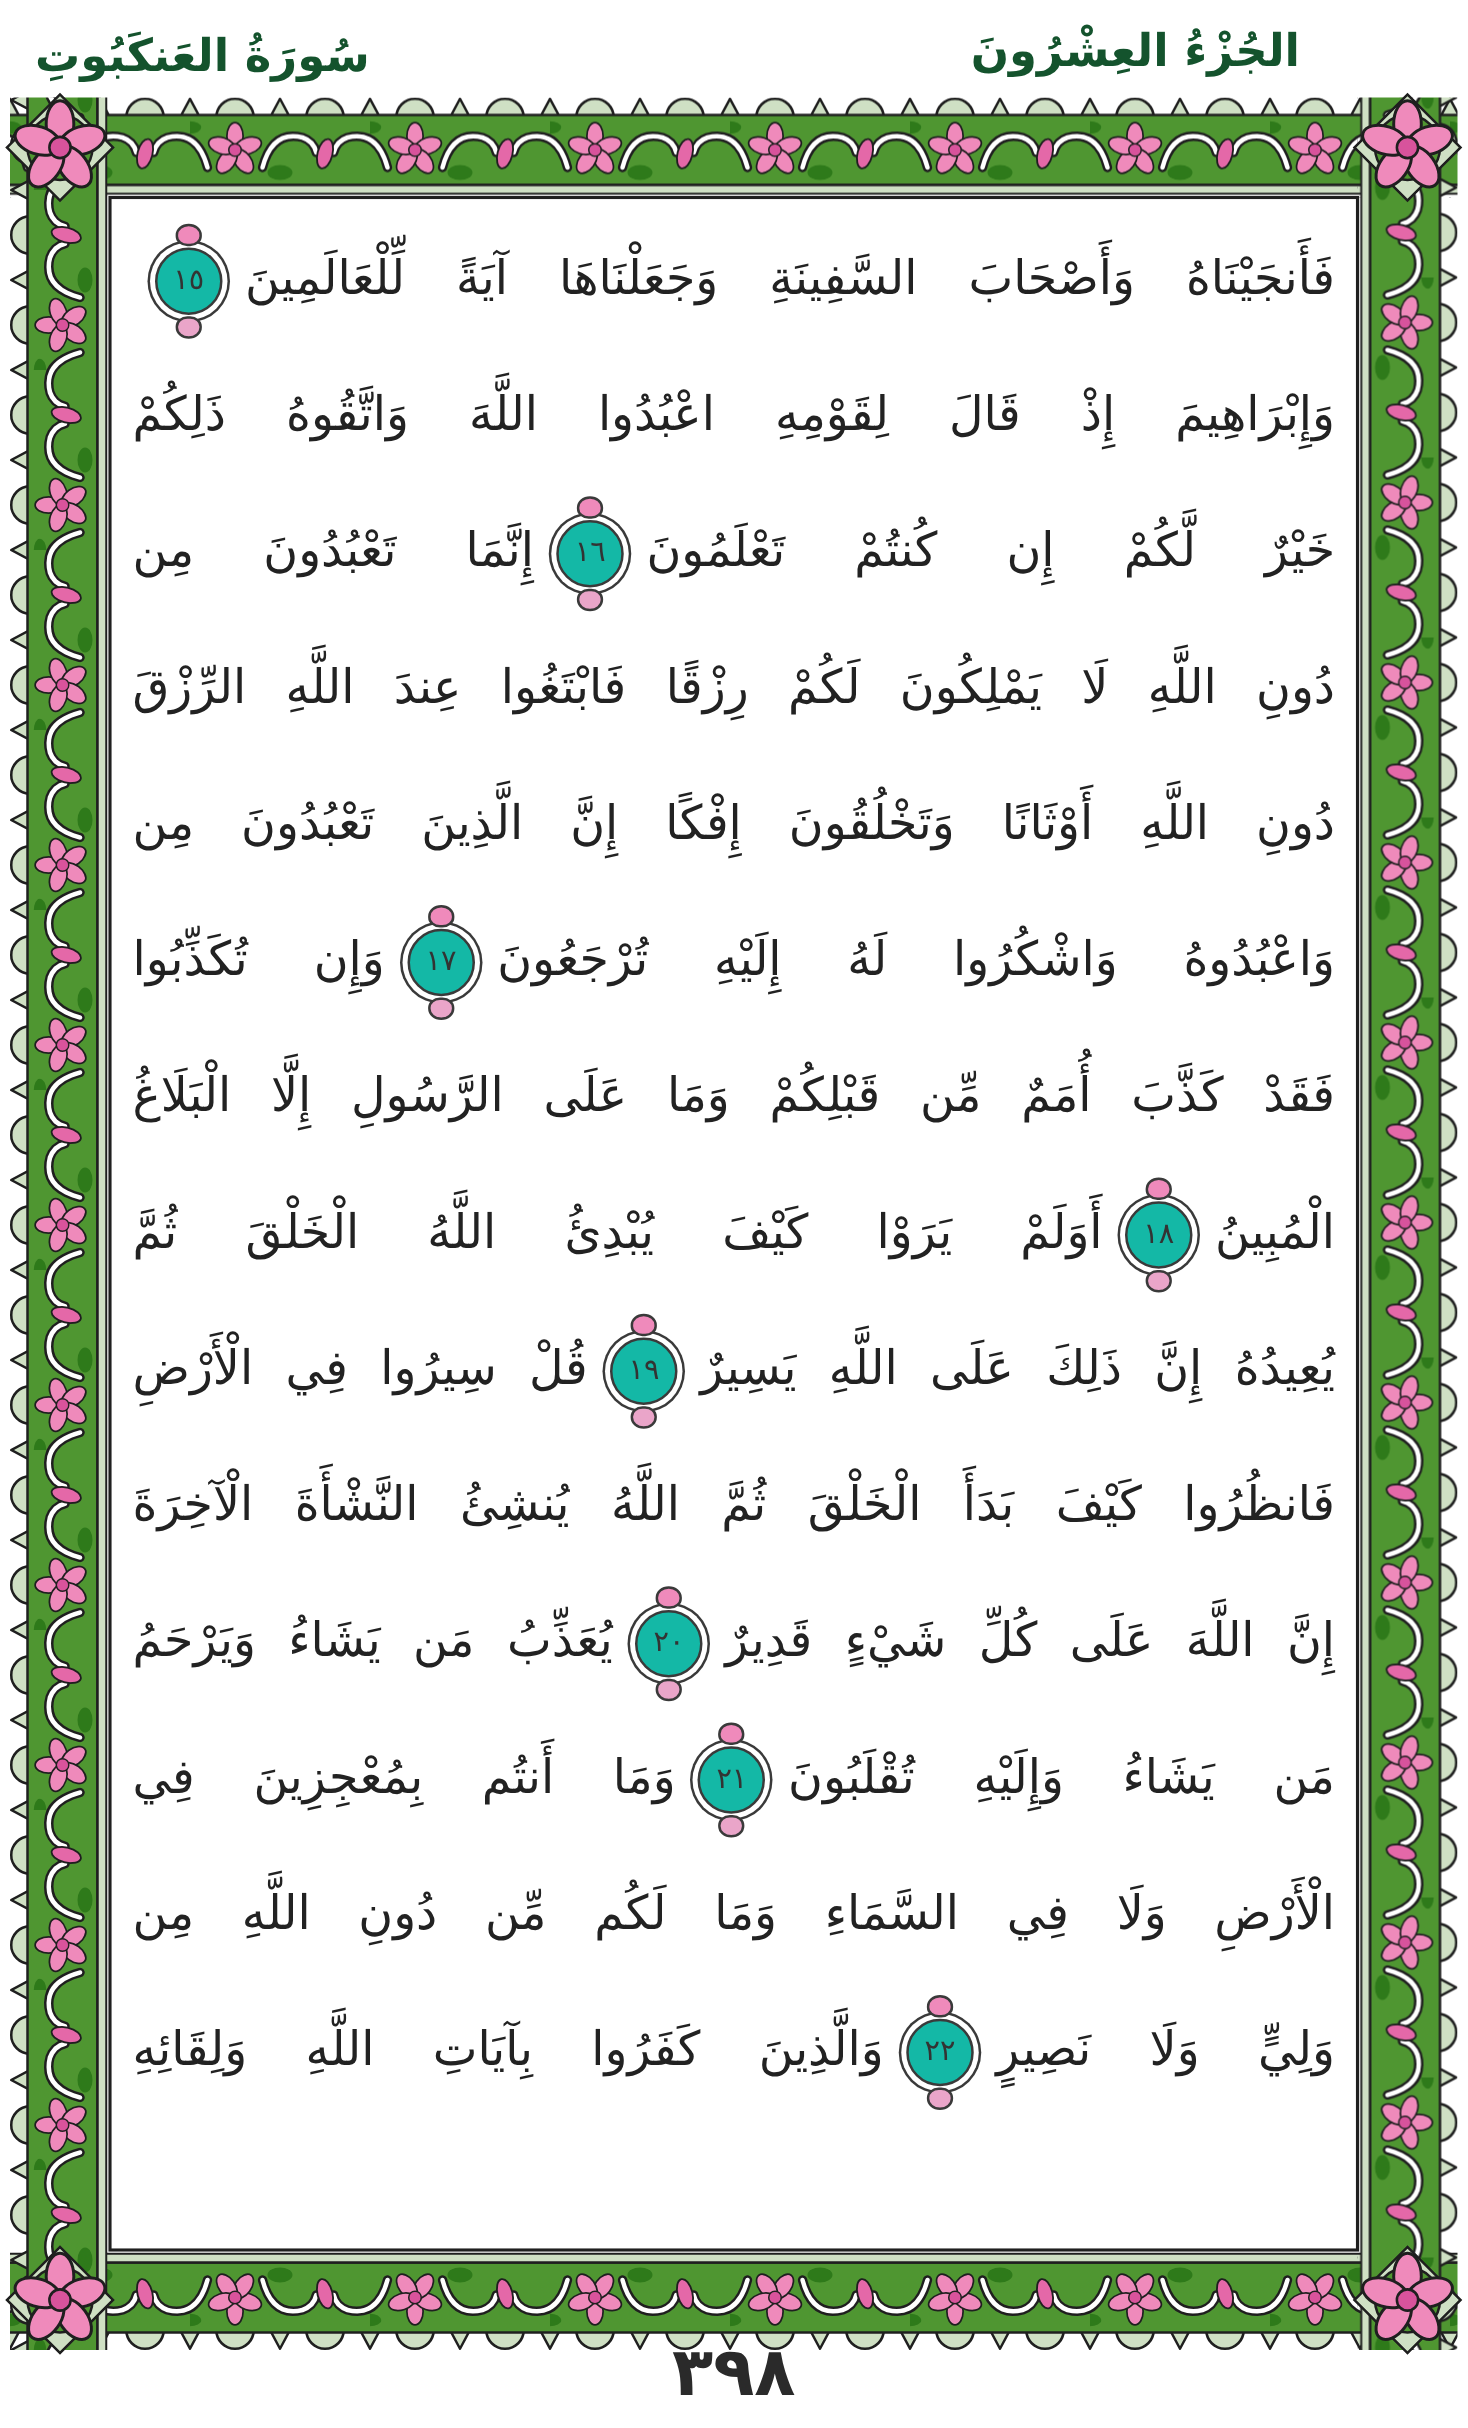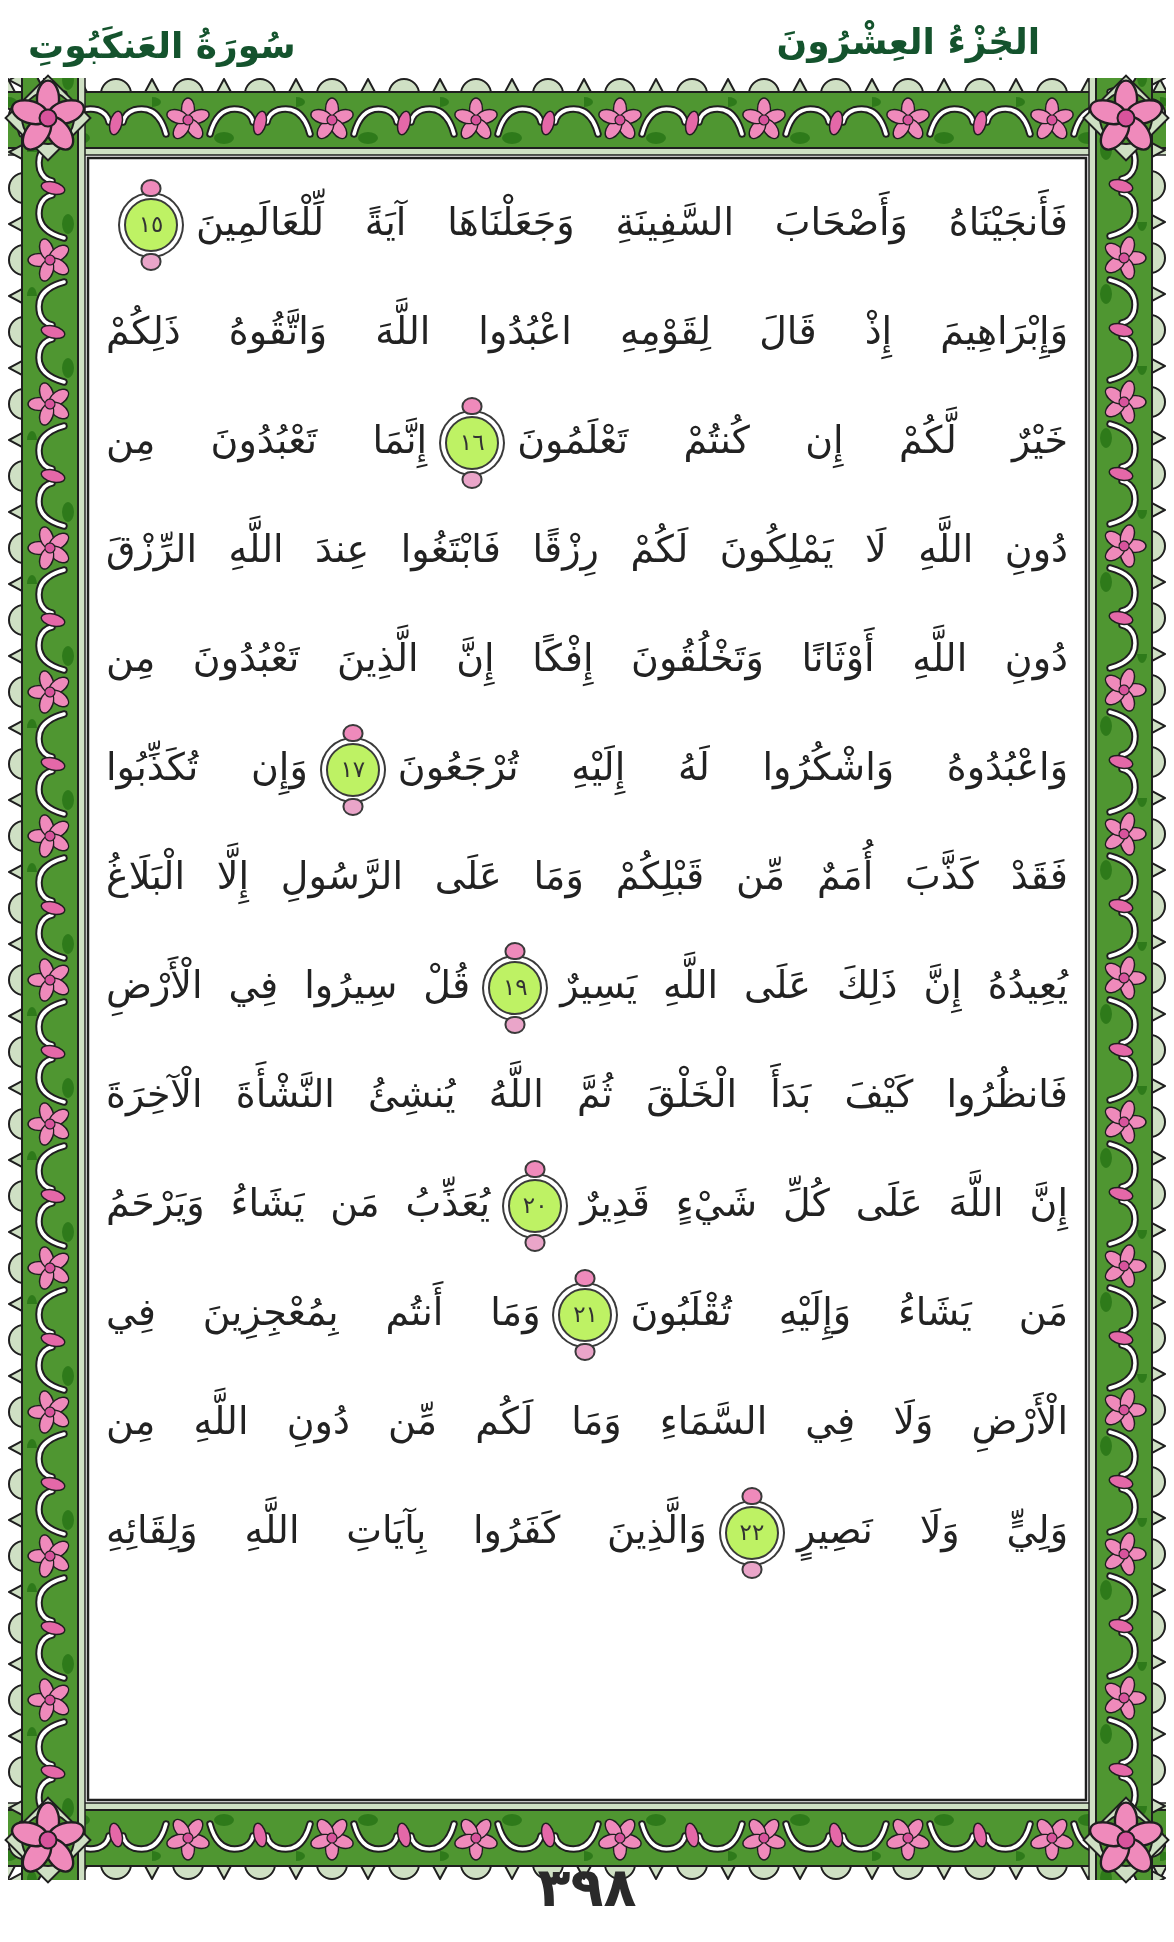--- a/index.html
+++ b/index.html
@@ -23,38 +23,38 @@
   }
   .line{
     display:block;height:109px;line-height:109px;
     text-align:justify;text-align-last:justify;
     font-size:38px;color:#222;white-space:normal;
     font-weight:500;
   }
   .seg{display:inline;}
   .marker{
     display:inline-block;width:50px;height:50px;line-height:48px;
-    border-radius:50%;background:#bef264;border:2px solid #3a3a3a;
+    border-radius:50%;background:#14b8a6;border:2px solid #3a3a3a;
     box-shadow:0 0 0 4px #ffffff,0 0 0 6px #3a3a3a;
     text-align:center;font-size:23px;color:#333;position:relative;
     vertical-align:middle;margin:0 18px;text-align-last:center;
   }
   .marker::before{
     content:"";position:absolute;top:-21px;left:50%;transform:translateX(-50%);
     width:17px;height:14px;background:#ef8abb;border:2px solid #3a3a3a;
     border-radius:50% 50% 45% 45%;
   }
   .marker::after{
     content:"";position:absolute;bottom:-21px;left:50%;transform:translateX(-50%);
     width:17px;height:14px;background:#eaa5c9;border:2px solid #3a3a3a;
     border-radius:45% 45% 50% 50%;
   }
   
   .pagenum{
-    position:absolute;left:0;right:0;bottom:16px;height:70px;
+    position:absolute;left:0;right:0;bottom:6px;height:70px;
     text-align:center;font-size:54px;color:#2a2a2a;font-weight:bold;
   }
 </style>
 </head>
 <body>
 
 <div class="hdr right">الجُزْءُ العِشْرُونَ</div>
 <div class="hdr left">سُورَةُ العَنكَبُوتِ</div>
 
 <svg class="border-svg" width="1174" height="1942" viewBox="0 0 1174 1942" xmlns="http://www.w3.org/2000/svg">
@@ -136,20 +136,21 @@
 </svg>
 
 <div class="text-area">
     <div class="line"><span class="seg">فَأَنجَيْنَاهُ وَأَصْحَابَ السَّفِينَةِ وَجَعَلْنَاهَا آيَةً لِّلْعَالَمِينَ</span><span class="marker">١٥</span></div>
     <div class="line"><span class="seg">وَإِبْرَاهِيمَ إِذْ قَالَ لِقَوْمِهِ اعْبُدُوا اللَّهَ وَاتَّقُوهُ ذَلِكُمْ</span></div>
     <div class="line"><span class="seg">خَيْرٌ لَّكُمْ إِن كُنتُمْ تَعْلَمُونَ</span><span class="marker">١٦</span><span class="seg">إِنَّمَا تَعْبُدُونَ مِن</span></div>
     <div class="line"><span class="seg">دُونِ اللَّهِ لَا يَمْلِكُونَ لَكُمْ رِزْقًا فَابْتَغُوا عِندَ اللَّهِ الرِّزْقَ</span></div>
     <div class="line"><span class="seg">دُونِ اللَّهِ أَوْثَانًا وَتَخْلُقُونَ إِفْكًا إِنَّ الَّذِينَ تَعْبُدُونَ مِن</span></div>
     <div class="line"><span class="seg">وَاعْبُدُوهُ وَاشْكُرُوا لَهُ إِلَيْهِ تُرْجَعُونَ</span><span class="marker">١٧</span><span class="seg">وَإِن تُكَذِّبُوا</span></div>
     <div class="line"><span class="seg">فَقَدْ كَذَّبَ أُمَمٌ مِّن قَبْلِكُمْ وَمَا عَلَى الرَّسُولِ إِلَّا الْبَلَاغُ</span></div>
+    <div class="line"><span class="seg">الْمُبِينُ</span><span class="marker">١٨</span><span class="seg">أَوَلَمْ يَرَوْا كَيْفَ يُبْدِئُ اللَّهُ الْخَلْقَ ثُمَّ</span></div>
     <div class="line"><span class="seg">يُعِيدُهُ إِنَّ ذَلِكَ عَلَى اللَّهِ يَسِيرٌ</span><span class="marker">١٩</span><span class="seg">قُلْ سِيرُوا فِي الْأَرْضِ</span></div>
     <div class="line"><span class="seg">فَانظُرُوا كَيْفَ بَدَأَ الْخَلْقَ ثُمَّ اللَّهُ يُنشِئُ النَّشْأَةَ الْآخِرَةَ</span></div>
     <div class="line"><span class="seg">إِنَّ اللَّهَ عَلَى كُلِّ شَيْءٍ قَدِيرٌ</span><span class="marker">٢٠</span><span class="seg">يُعَذِّبُ مَن يَشَاءُ وَيَرْحَمُ</span></div>
     <div class="line"><span class="seg">مَن يَشَاءُ وَإِلَيْهِ تُقْلَبُونَ</span><span class="marker">٢١</span><span class="seg">وَمَا أَنتُم بِمُعْجِزِينَ فِي</span></div>
     <div class="line"><span class="seg">الْأَرْضِ وَلَا فِي السَّمَاءِ وَمَا لَكُم مِّن دُونِ اللَّهِ مِن</span></div>
     <div class="line"><span class="seg">وَلِيٍّ وَلَا نَصِيرٍ</span><span class="marker">٢٢</span><span class="seg">وَالَّذِينَ كَفَرُوا بِآيَاتِ اللَّهِ وَلِقَائِهِ</span></div>
   </div>
 
 <div class="pagenum">٣٩٨</div>
 

